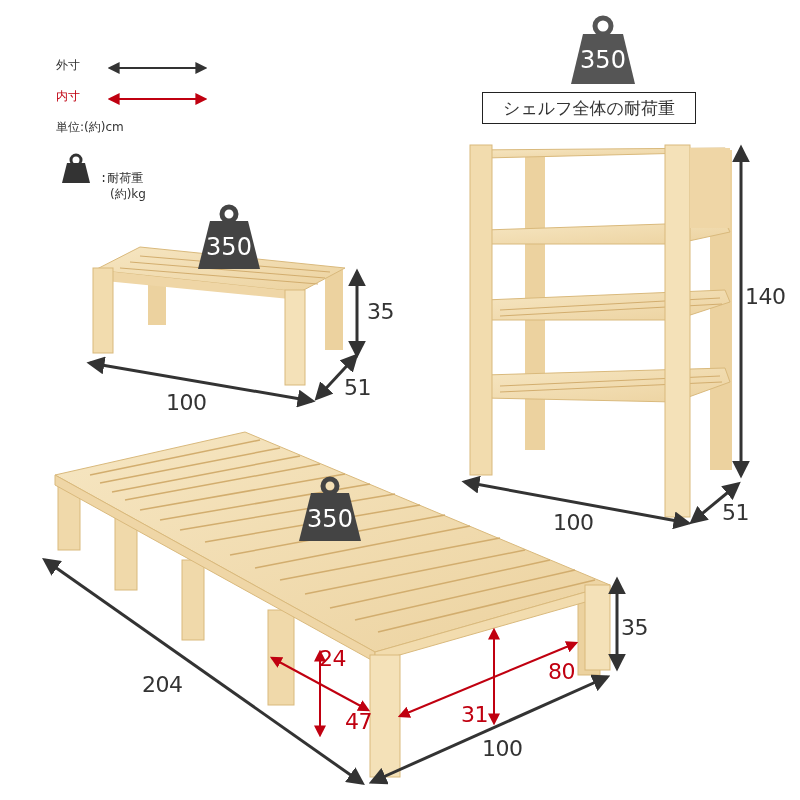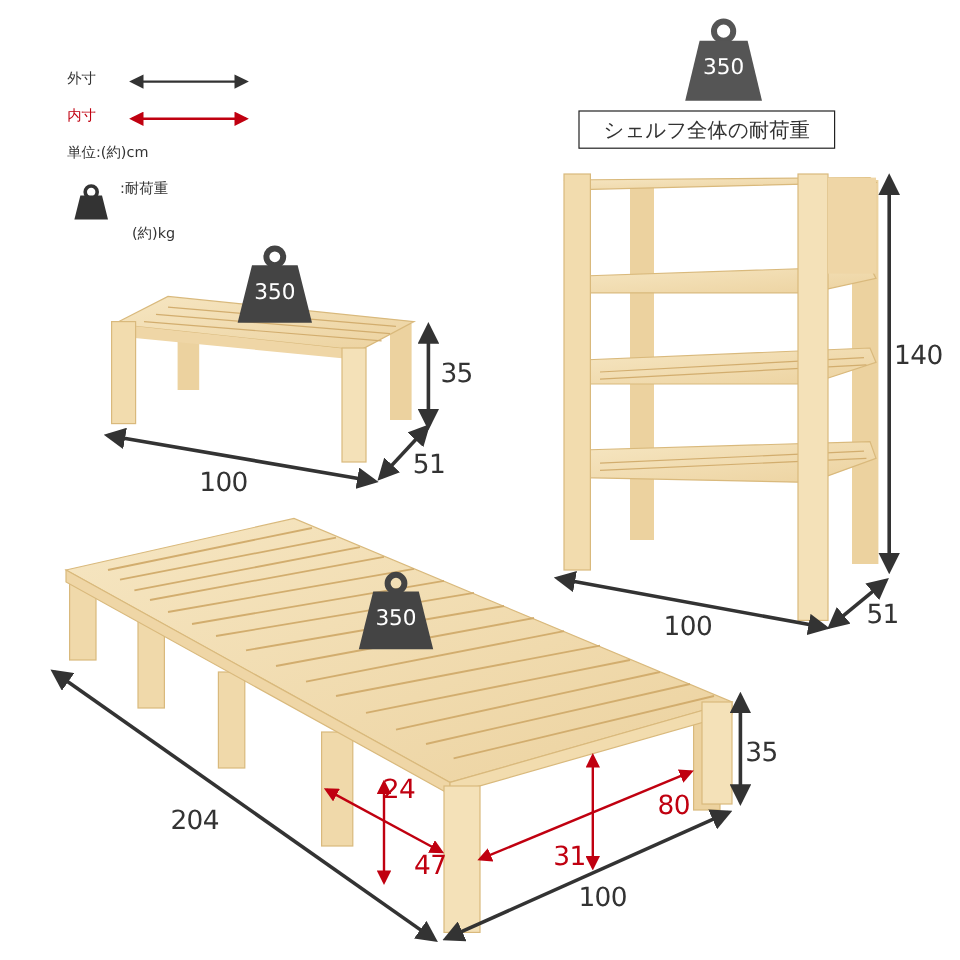--- a/index.html
+++ b/index.html
@@ -4,21 +4,21 @@
 <style>
   html,body{margin:0;padding:0;background:#fff;}
   body{width:800px;height:800px;position:relative;overflow:hidden;font-family:"DejaVu Sans","Liberation Sans",sans-serif;color:#333;}
   .abs{position:absolute;}
   .legend-label{font-size:12px;color:#333;}
   .legend-red{color:#c00010;}
   .dim{font-size:22px;color:#333;position:absolute;letter-spacing:-0.5px;}
   .dim-red{color:#c00010;}
   .caption-box{position:absolute;left:482px;top:92px;width:214px;height:32px;border:1.5px solid #222;box-sizing:border-box;font-size:17px;display:flex;align-items:center;justify-content:center;color:#333;background:#fff;}
   .weight{position:absolute;}
-  .weight-text{position:absolute;left:0;right:0;text-align:center;color:#fff;font-size:18px;}
+  .weight-text{position:absolute;left:0;right:0;text-align:center;color:#fff;font-size:24px;}
   svg{position:absolute;left:0;top:0;}
 </style>
 </head>
 <body>
 
 <svg width="800" height="800" viewBox="0 0 800 800">
   <defs>
     <marker id="ah" viewBox="0 0 10 10" refX="8" refY="5" markerWidth="6" markerHeight="6" orient="auto-start-reverse">
       <path d="M0,0 L10,5 L0,10 z" fill="#333"></path>
     </marker>
@@ -126,21 +126,21 @@
 
   <line x1="272" y1="658" x2="368" y2="710" stroke="#c00010" stroke-width="2" marker-start="url(#ahr)" marker-end="url(#ahr)"></line>
   <line x1="320" y1="652" x2="320" y2="735" stroke="#c00010" stroke-width="2" marker-start="url(#ahr)" marker-end="url(#ahr)"></line>
   <line x1="400" y1="716" x2="576" y2="643" stroke="#c00010" stroke-width="2" marker-start="url(#ahr)" marker-end="url(#ahr)"></line>
   <line x1="494" y1="630" x2="494" y2="723" stroke="#c00010" stroke-width="2" marker-start="url(#ahr)" marker-end="url(#ahr)"></line>
 </svg>
 
 <div class="abs legend-label" style="left:56px;top:57px;">外寸</div>
 <div class="abs legend-label legend-red" style="left:56px;top:88px;">内寸</div>
 <div class="abs legend-label" style="left:56px;top:119px;">単位:(約)cm</div>
-<div class="abs legend-label" style="left:100px;top:149px;">:耐荷重</div>
+<div class="abs legend-label" style="left:100px;top:170px;font-family:Liberation Mono, monospace;">:耐荷重</div>
 <div class="abs legend-label" style="left:110px;top:186px;">(約)kg</div>
 
 <div class="weight" style="left:563px;top:14px;width:80px;height:72px;">
   <svg width="80" height="72" viewBox="0 0 80 72">
       <circle cx="40" cy="12" r="8" fill="none" stroke="#555" stroke-width="5"></circle>
       <path d="M20 20 L60 20 L72 70 L8 70 Z" fill="#555"></path>
     </svg>
   <div class="weight-text" style="top:32px;">350</div>
 </div>
 <div class="weight" style="left:192px;top:203px;width:74px;height:68px;">

